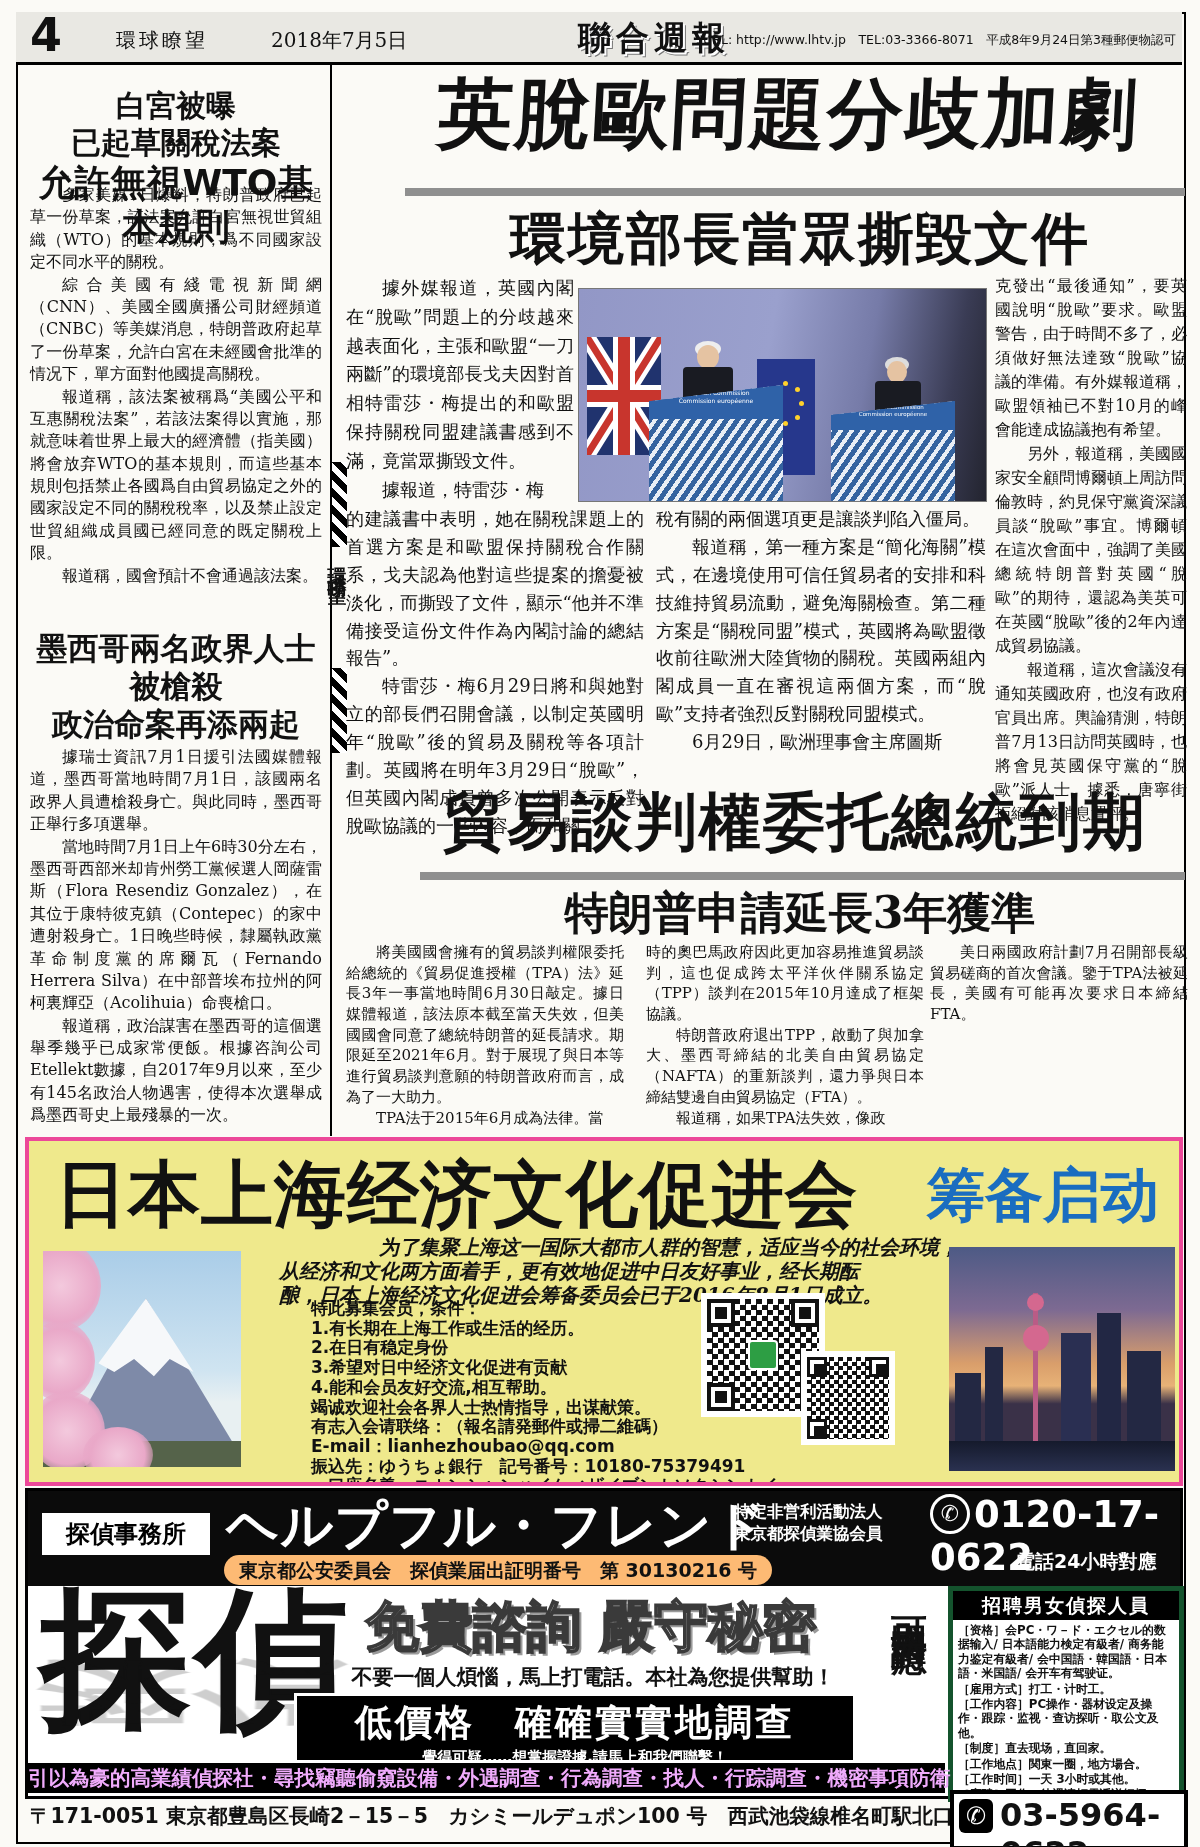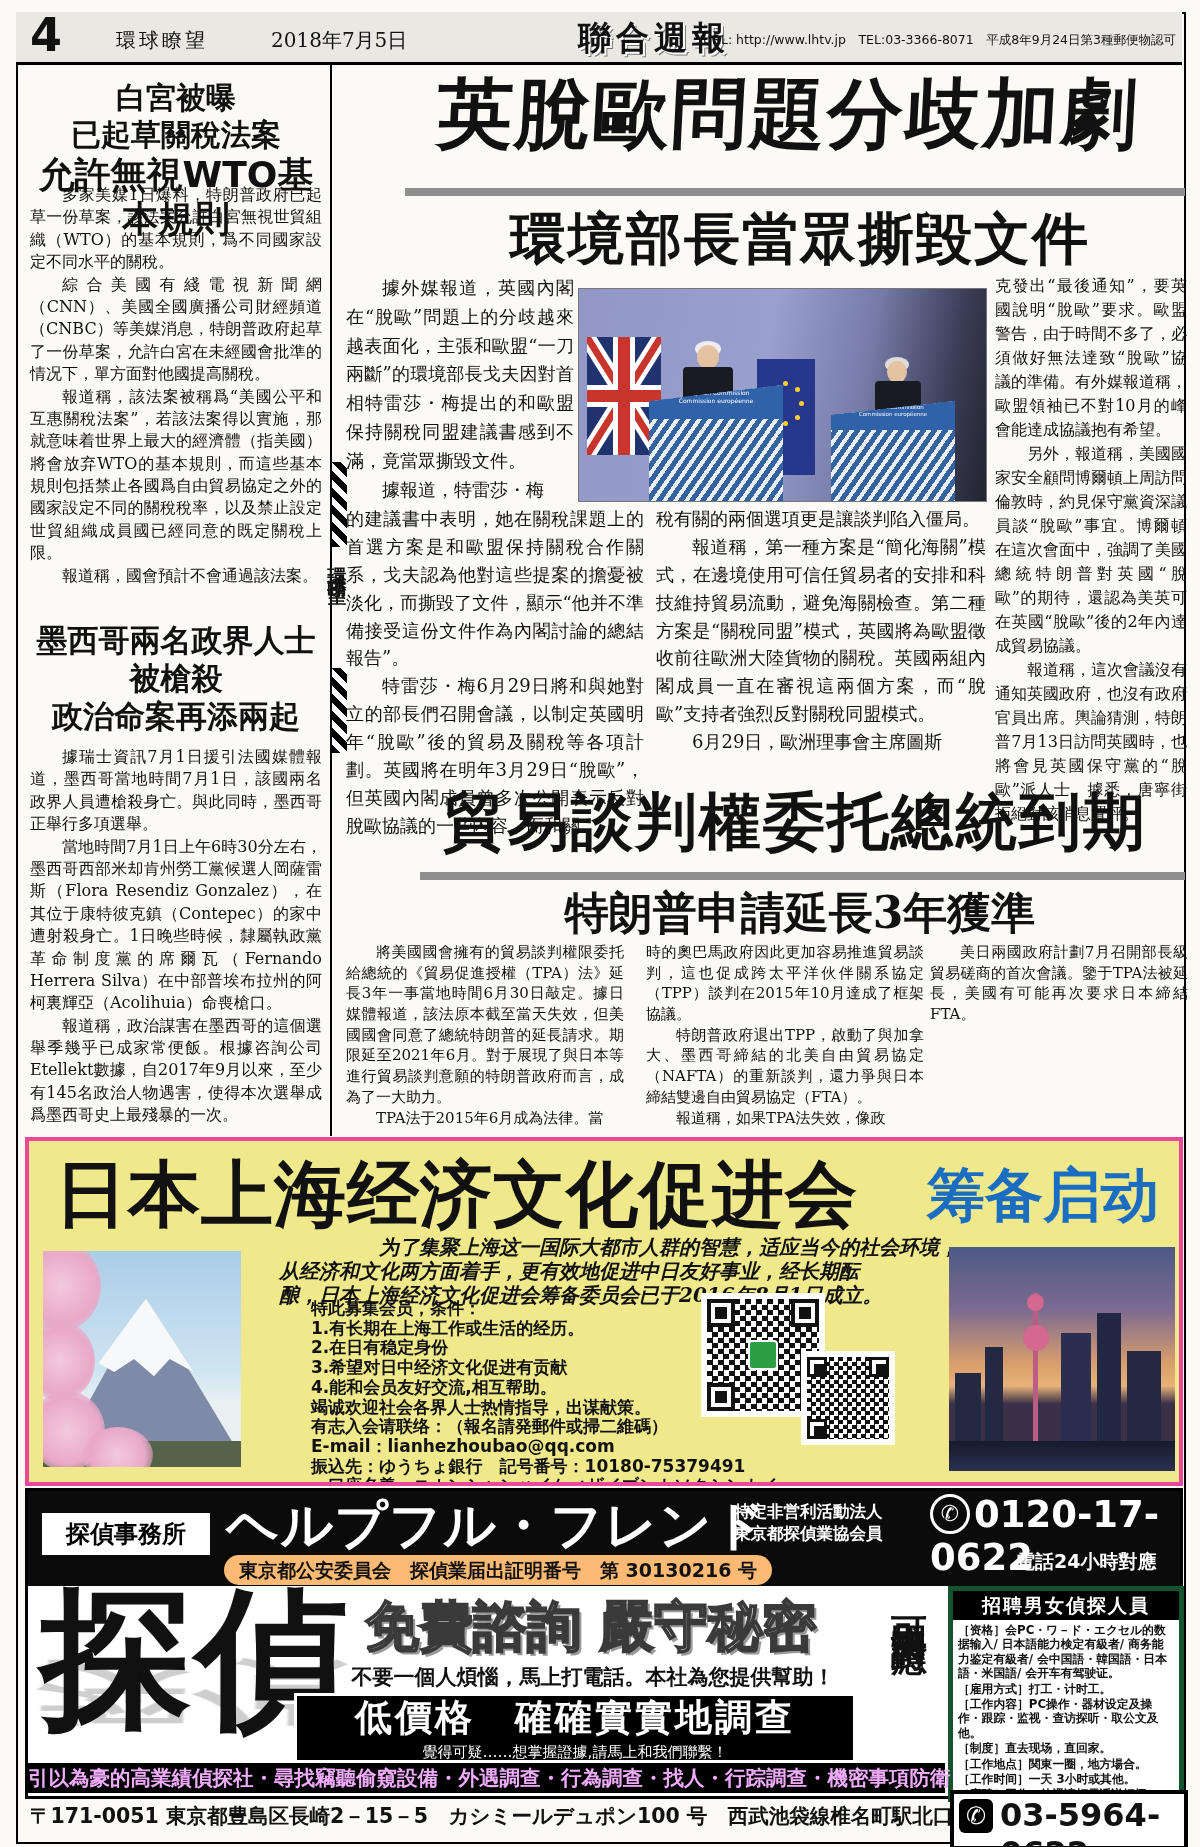--- a/index.html
+++ b/index.html
@@ -13,21 +13,21 @@
   .hdr{position:absolute;left:16px;top:12px;width:1166px;height:50px;border-bottom:3px solid #000;background:#e9e8e3;}
   .hdr .pn{position:absolute;left:14px;top:-4px;font-size:46px;font-weight:900;}
   .hdr .sec{position:absolute;left:100px;top:15px;font-size:20px;letter-spacing:3px;}
   .hdr .date{position:absolute;left:255px;top:15px;font-size:20px;}
   .hdr .mast{position:absolute;left:562px;top:4px;font-size:33px;font-weight:900;letter-spacing:5px;
              text-shadow:2px 2px 0 #fff,3px 3px 0 #777;}
   .hdr .info{position:absolute;right:6px;top:20px;font-size:12.5px;font-family:"DejaVu Sans",sans-serif;}
 
   
   .lc-title{position:absolute;left:30px;width:292px;text-align:center;font-weight:900;
-            font-family:"DejaVu Sans",sans-serif;line-height:1.22;}
+            font-family:"DejaVu Sans",sans-serif;line-height:1.22;margin-top:8px;}
   .lc-body{position:absolute;left:30px;width:292px;font-size:16px;line-height:1.4;text-align:justify;}
   .lc-body p{margin:0;}
   .ind{text-indent:2em;}
   .vdiv{position:absolute;background:#000;}
 
   
   .stripe{position:absolute;left:332px;width:15px;height:85px;
           background:repeating-linear-gradient(45deg,#000 0 6px,#fff 6px 12px);}
   .vlabel{position:absolute;left:329px;width:22px;writing-mode:vertical-rl;font-size:19px;font-weight:700;
           letter-spacing:6px;font-family:"DejaVu Sans",sans-serif;}
@@ -117,22 +117,22 @@
   .tantei{position:absolute;left:12px;top:88px;font-size:152px;font-weight:900;line-height:1.05;
           font-family:"DejaVu Sans",sans-serif;letter-spacing:4px;}
   .tantei.refl{top:238px;transform:scaleY(-.45);transform-origin:top;opacity:.2;filter:blur(1px);}
   .det-slogan{position:absolute;left:290px;top:100px;width:545px;text-align:center;font-size:54px;font-weight:900;
               font-family:"DejaVu Sans",sans-serif;color:#f2f2f2;-webkit-text-stroke:2px #3a3a3a;
               text-shadow:3px 3px 0 #9a9a9a;}
   .det-sub{position:absolute;left:300px;top:172px;width:530px;text-align:center;font-size:21px;font-weight:700;
            font-family:"DejaVu Sans",sans-serif;}
   .det-price{position:absolute;left:266px;top:202px;width:562px;height:70px;background:#000;
              box-shadow:inset 0 0 0 3px #fff,inset 0 0 0 6px #000;color:#fff;text-align:center;}
-  .det-price .t1{font-size:37px;font-weight:900;font-family:"DejaVu Sans",sans-serif;letter-spacing:3px;}
-  .det-price .t2{font-size:15px;font-weight:400;font-family:"DejaVu Sans",sans-serif;margin-top:0px;}
+  .det-price .t1{font-size:37px;font-weight:900;font-family:"DejaVu Sans",sans-serif;letter-spacing:3px;margin-top:5px;}
+  .det-price .t2{font-size:15px;font-weight:700;font-family:"DejaVu Sans",sans-serif;margin-top:0px;}
   .det-vert{position:absolute;left:856px;top:98px;height:180px;writing-mode:vertical-rl;font-size:36px;
             font-weight:900;font-family:"DejaVu Sans",sans-serif;letter-spacing:4px;}
   .recruit{position:absolute;left:920px;top:95px;width:226px;height:206px;border:5px solid #14532d;background:#fff;}
   .recruit .rt{background:#000;color:#fff;font-size:19px;font-weight:700;text-align:center;height:29px;
                line-height:29px;font-family:"DejaVu Sans",sans-serif;letter-spacing:2px;}
   .recruit .rl{padding:3px 5px 0 5px;font-size:11.8px;line-height:1.22;font-family:"DejaVu Sans",sans-serif;font-weight:700;}
   .recruit .rl p{margin:0 0 1px 0;}
   .recruit .rf1{text-align:right;font-size:13.5px;font-weight:700;padding-right:8px;font-family:"DejaVu Sans",sans-serif;}
   .recruit .rf2{text-align:center;font-size:14.5px;font-weight:900;font-family:"DejaVu Sans",sans-serif;}
   .det-services{position:absolute;left:0px;top:272px;width:917px;height:30px;background:#000;color:#f0abfc;

